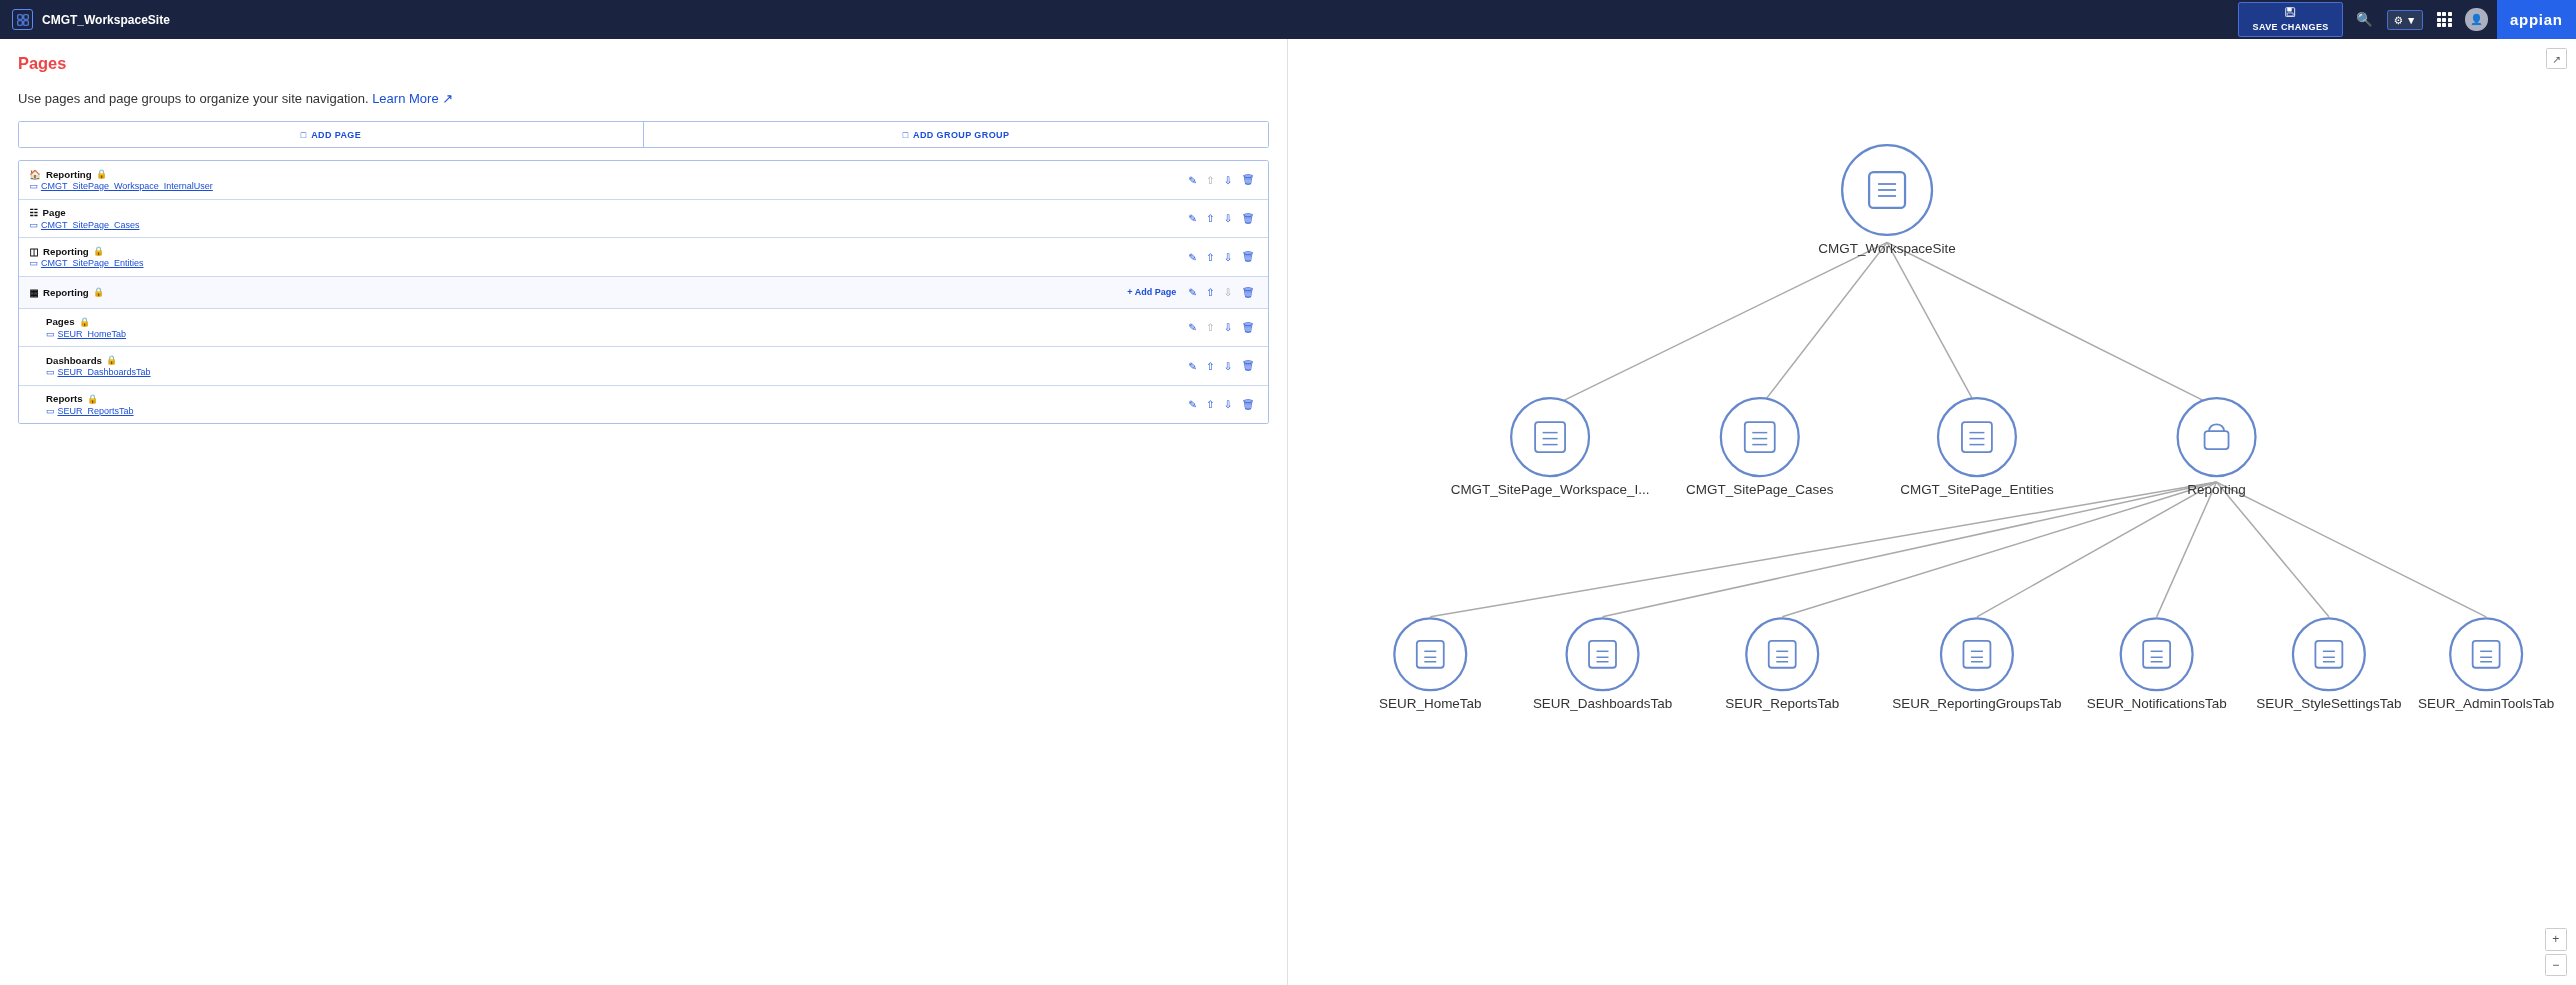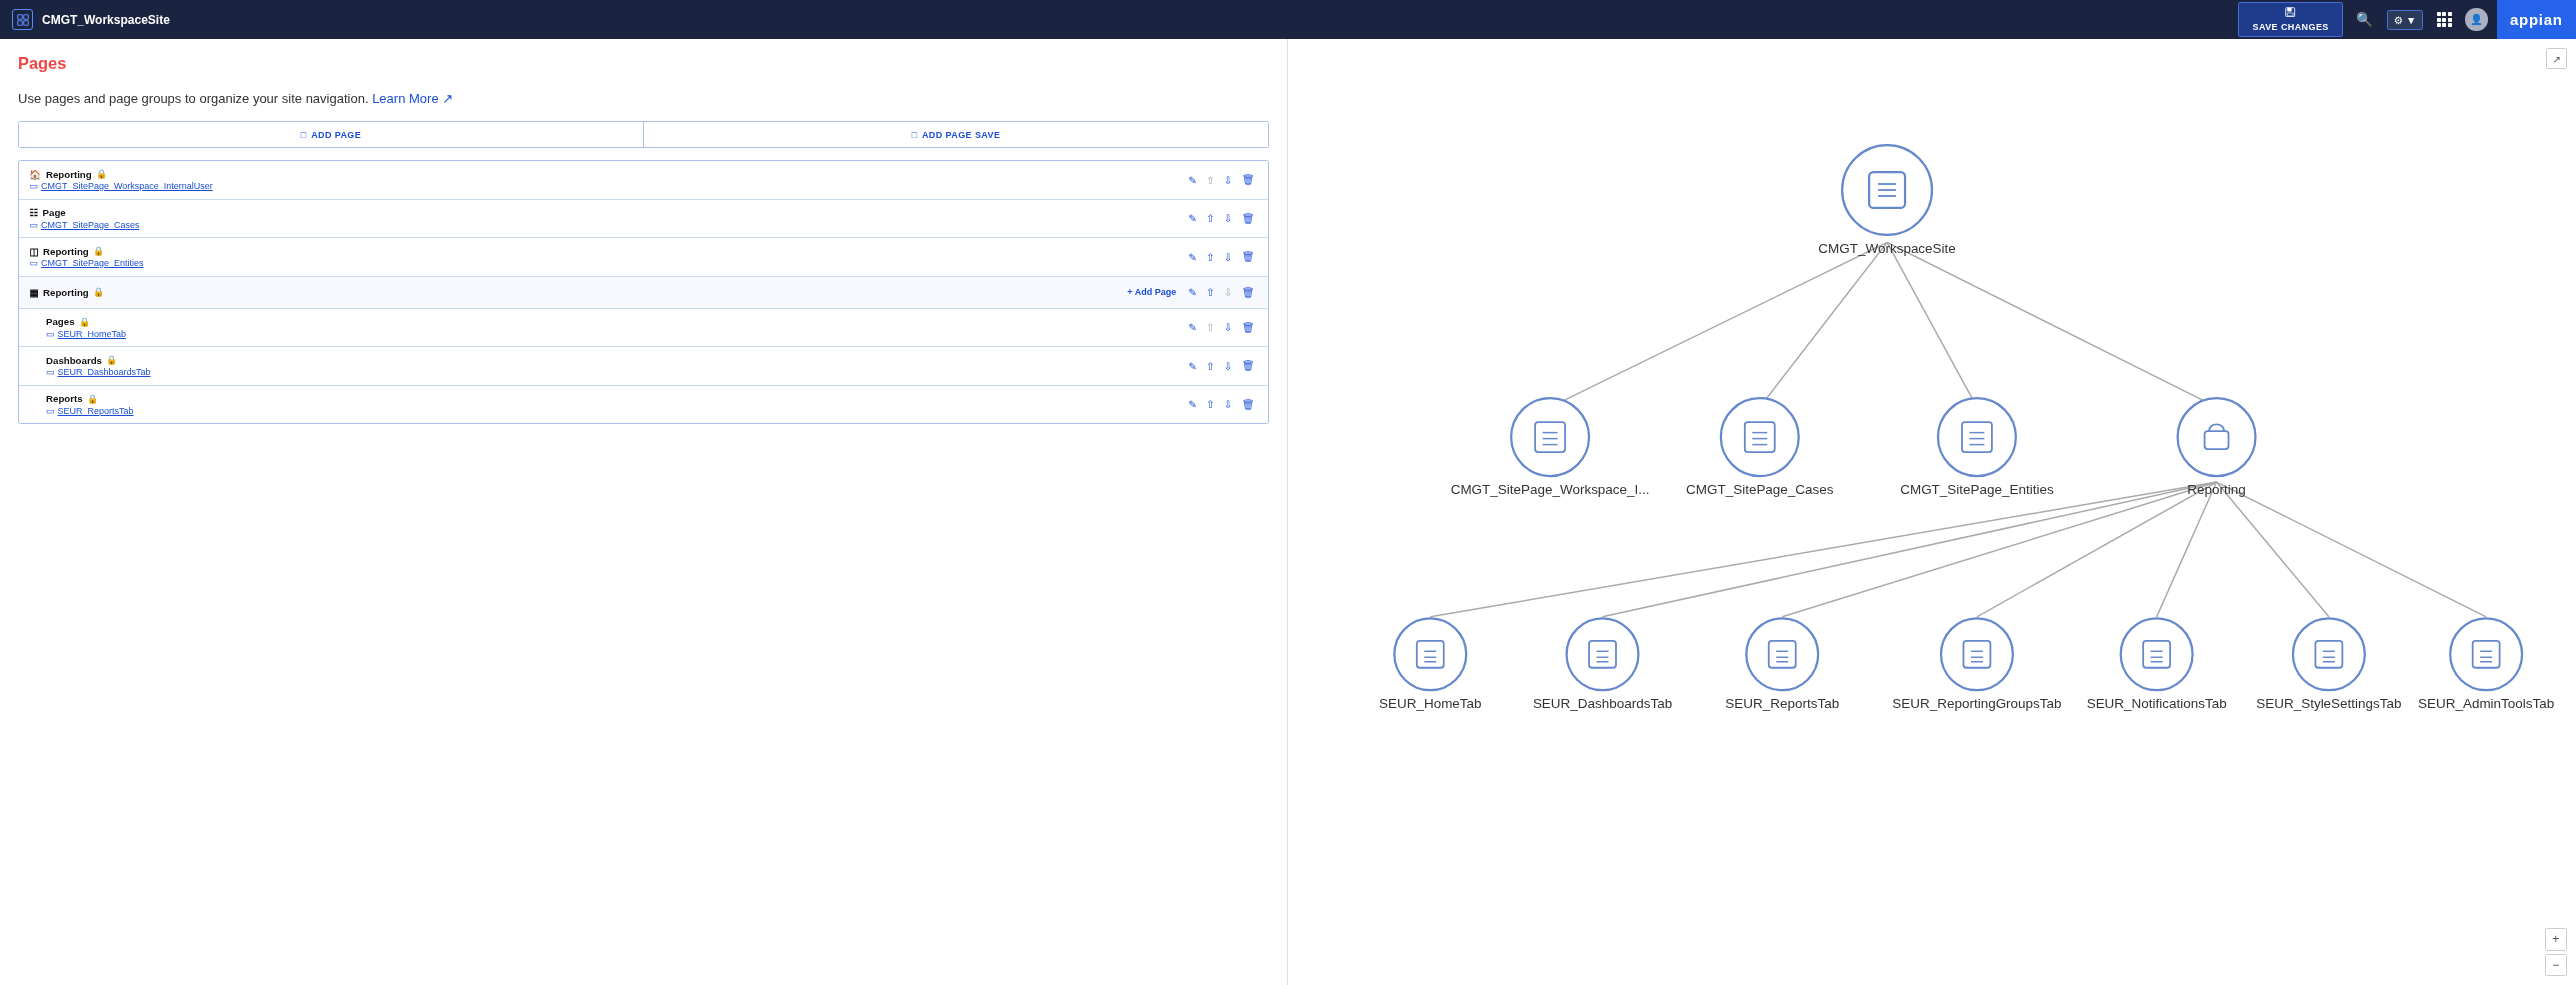--- a/index.html
+++ b/index.html
@@ -319,21 +319,21 @@
       </a>
     </p>
 
     <div class="add-buttons-row">
       <button class="add-btn">
         <span>□</span>
         <span>ADD PAGE</span>
       </button>
       <button class="add-btn">
         <span>□</span>
-        <span>ADD PAGE SAVE</span>
+        <span>ADD GROUP GROUP</span>
       </button>
     </div>
 
     <div class="page-list">
 
       <div class="page-row">
         <div class="page-row-info">
           <div class="page-row-name">
             <span>🏠</span>
             <span>Reporting</span>

